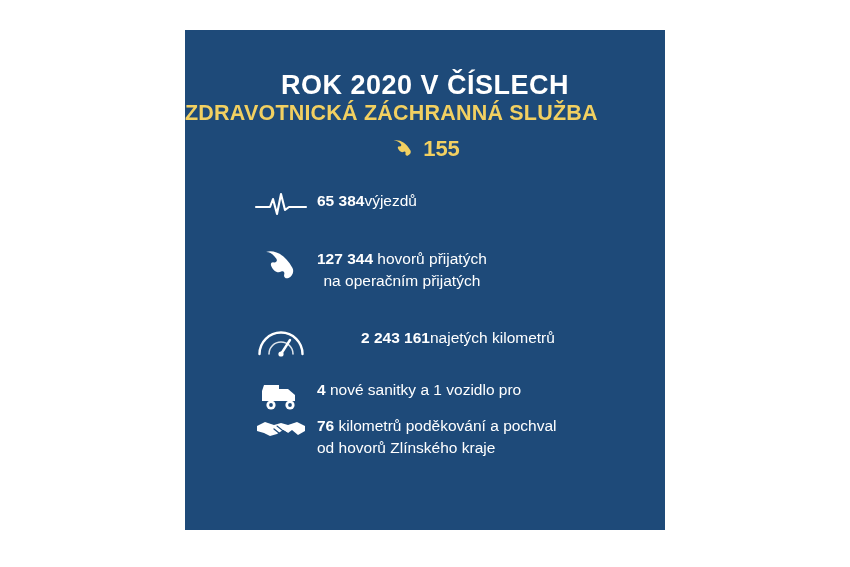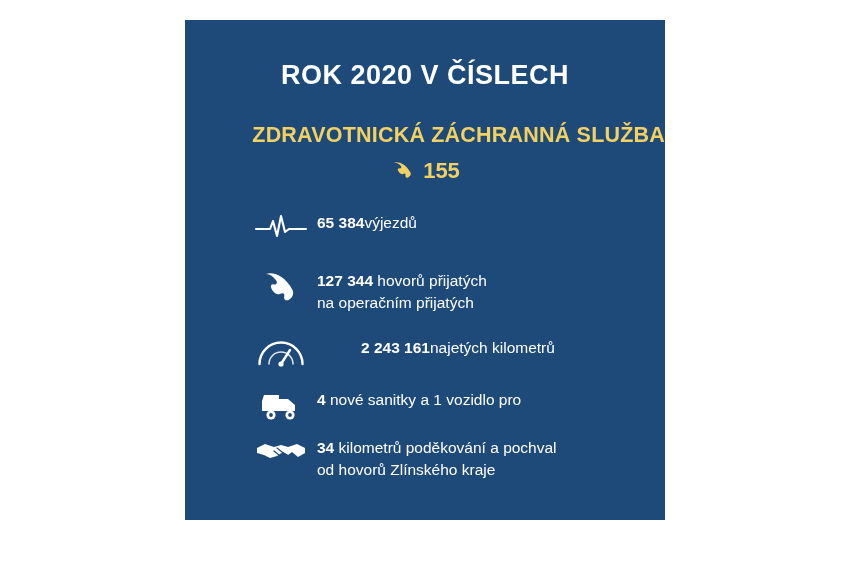--- a/index.html
+++ b/index.html
@@ -15,42 +15,41 @@
   }
   .page {
     position: relative;
     width: 850px;
     height: 567px;
     background: #ffffff;
   }
   .panel {
     position: absolute;
     left: 185px;
-    top: 20px;
+    top: 30px;
     width: 480px;
     height: 500px;
     background: #1e4a79;
     box-sizing: border-box;
     padding: 0;
   }
   .title {
     text-align: center;
     color: #ffffff;
     font-size: 27px;
     font-weight: bold;
     letter-spacing: 0.5px;
     margin-top: 40px;
   }
   .subtitle {
-    text-align: right;
+    text-align: left;
     color: #f2d061;
     font-size: 21.5px;
     font-weight: bold;
     letter-spacing: 0.2px;
-    margin-top: 32px;
   }
   .phone-line {
     display: flex;
     align-items: center;
     justify-content: center;
     gap: 9px;
     margin-top: 10px;
   }
   .phone-line .num {
     color: #f2d061;
@@ -79,23 +78,23 @@
   }
   .stat .icon svg { display: block; }
   .stat .text {
     color: #ffffff;
     font-size: 15.5px;
     line-height: 1.45;
     padding-top: 2px;
   }
   .stat .text b { font-weight: bold; }
   .stat-1 { margin-bottom: 26px; }
-  .stat-2 { margin-bottom: 20px; }
+  .stat-2 { margin-bottom: 32px; text-align: center; }
   .stat-3 { margin-bottom: 20px; gap: 44px; }
-  .stat-4 { margin-bottom: 12px; }
+  .stat-4 { margin-bottom: 0; }
   .line2 { display: block; }
 </style>
 </head>
 <body>
 
 <div class="page">
   <div class="panel">
 
     <div class="title">ROK 2020 V ČÍSLECH</div>
 
@@ -169,20 +168,20 @@
 
       <div class="stat stat-5">
         <div class="icon">
           <svg width="52" height="30" viewBox="0 0 52 30">
             <path d="M2 11 L10 7 L19 10 L26 8 L33 10 L42 7 L50 11 L50 16 L43 20 L37 15 L33 18 L28 15 L22 19 L15 21 L9 18 L2 16 Z" fill="#ffffff"></path>
             <path d="M19 14 L24 18 L28 21 L31 23" fill="none" stroke="#1e4a79" stroke-width="1.3" stroke-linecap="round"></path>
             <path d="M22 11 L27 15 L32 18" fill="none" stroke="#1e4a79" stroke-width="1.1" stroke-linecap="round"></path>
           </svg>
         </div>
         <div class="text">
-          <b>34</b> <span>kilometrů poděkování a pochval</span>
+          <b>76</b> <span>kilometrů poděkování a pochval</span>
           <span class="line2">od hovorů Zlínského kraje</span>
         </div>
       </div>
 
     </div>
   </div>
 </div>
 
 </body></html>

